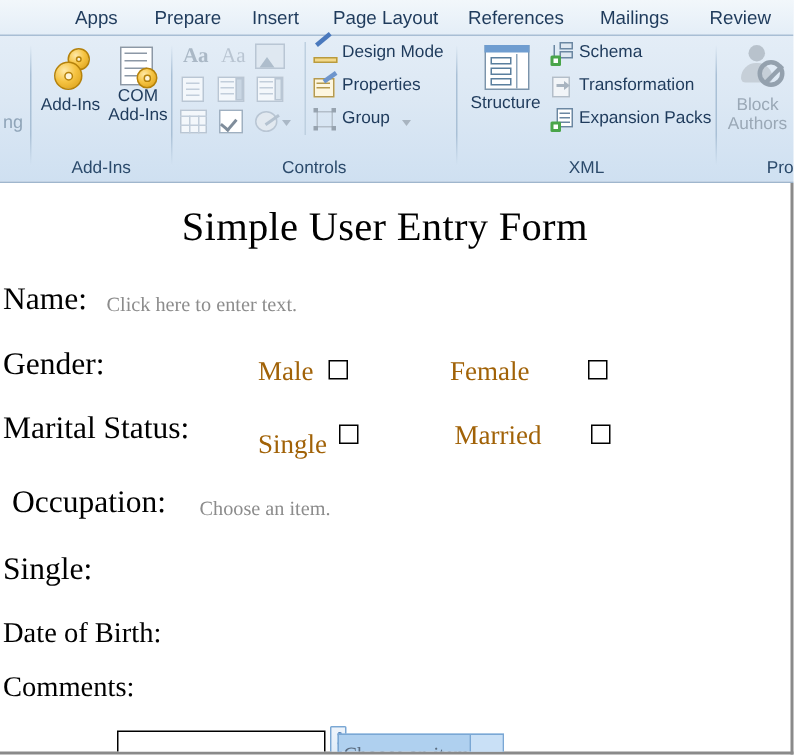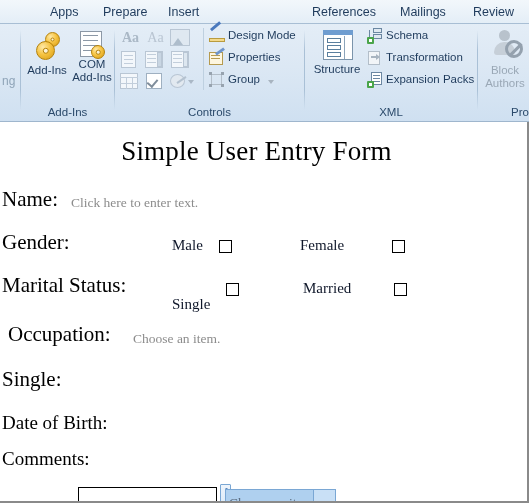--- a/index.html
+++ b/index.html
@@ -174,22 +174,22 @@
     white-space: nowrap;
   }
   .placeholder {
     position: absolute;
     font-size: 13.5px;
     color: #8c8c8c;
     white-space: nowrap;
   }
   .opt {
     position: absolute;
-    font-size: 15px;
-    color: #0f172a;
+    font-size: 18px;
+    color: #a16207;
     white-space: nowrap;
   }
   .cbox {
     position: absolute;
     width: 13px; height: 13px;
     border: 1.5px solid #000;
     background: #fff;
     box-sizing: border-box;
   }
 
@@ -255,20 +255,21 @@
 </style>
 </head>
 <body>
 
 <div id="ribbon">
 
   <div id="tabstrip">
     <div class="tab" style="left:2px">Apps</div>
     <div class="tab" style="left:55px">Prepare</div>
     <div class="tab" style="left:120px">Insert</div>
+    <div class="tab" style="left:174px">Page Layout</div>
     <div class="tab" style="left:264px">References</div>
     <div class="tab" style="left:352px">Mailings</div>
     <div class="tab" style="left:425px">Review</div>
     <div class="tab" style="left:487px">Group</div>
   </div>
 
   <div id="ribbonbody">
 
     <div id="clippedleft">ng</div>
 
@@ -459,21 +460,21 @@
   <div class="flabel" style="left:2px; top:65px;">Name:</div>
   <div class="placeholder" style="left:71px; top:73px;">Click here to enter text.</div>
 
   <div class="flabel" style="left:2px; top:108px;">Gender:</div>
   <div class="opt" style="left:172px; top:115px;">Male</div>
   <div class="cbox" style="left:219px; top:118px;"></div>
   <div class="opt" style="left:300px; top:115px;">Female</div>
   <div class="cbox" style="left:392px; top:118px;"></div>
 
   <div class="flabel" style="left:2px; top:151px;">Marital Status:</div>
-  <div class="opt" style="left:172px; top:174px;">Single</div>
+  <div class="opt" style="left:172px; top:164px;">Single</div>
   <div class="cbox" style="left:226px; top:161px;"></div>
   <div class="opt" style="left:303px; top:158px;">Married</div>
   <div class="cbox" style="left:394px; top:161px;"></div>
 
   <div class="flabel" style="left:8px; top:200px;">Occupation:</div>
   <div class="placeholder" style="left:133px; top:209px;">Choose an item.</div>
 
   <div class="flabel" style="left:2px; top:245px;">Single:</div>
   <div id="emailbox"></div>
 

